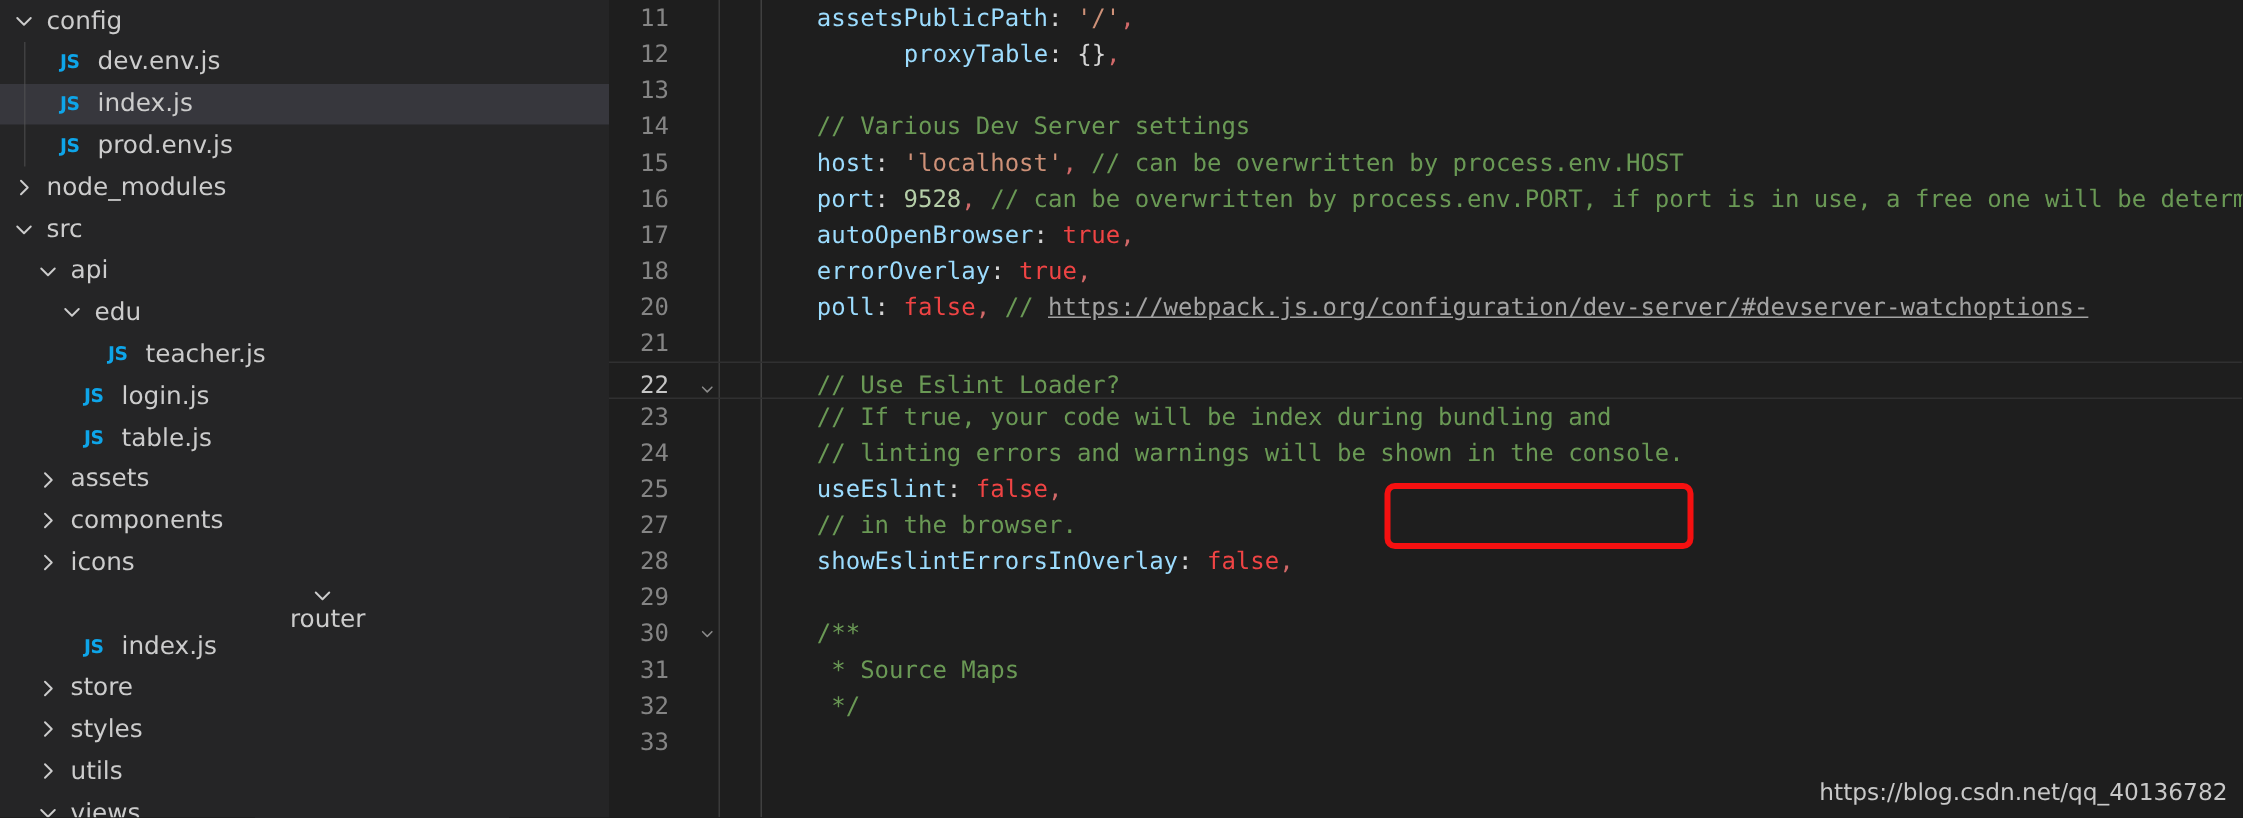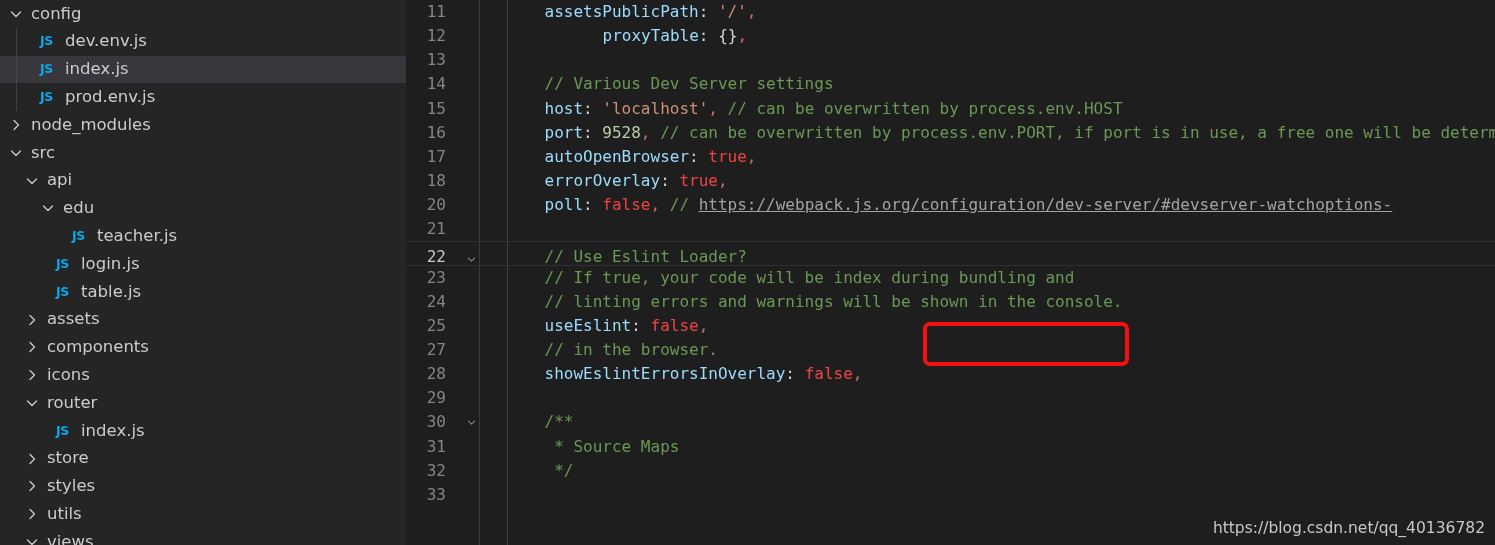--- a/index.html
+++ b/index.html
@@ -274,21 +274,21 @@
           <span class="tree-label">components</span>
         </div>
         <div class="tree-row" style="padding-left: 24px; height: 27.8px;">
           <span class="tw-chevron">
             <svg width="16" height="16" viewBox="0 0 16 16" aria-hidden="true">
               <path d="M6 3.5 L10.5 8 L6 12.5" fill="none" stroke="currentColor" stroke-width="1.3" stroke-linecap="round" stroke-linejoin="round"></path>
             </svg>
           </span>
           <span class="tree-label">icons</span>
         </div>
-        <div class="tree-row" style="padding-left: 24px; height: 27.8px;">
+        <div class="tree-row" style="padding-left: 24px; height: 27.8px; flex-direction: column;">
           <span class="tw-chevron">
             <svg width="16" height="16" viewBox="0 0 16 16" aria-hidden="true">
               <path d="M3.5 6 L8 10.5 L12.5 6" fill="none" stroke="currentColor" stroke-width="1.3" stroke-linecap="round" stroke-linejoin="round"></path>
             </svg>
           </span>
           <span class="tree-label">router</span>
         </div>
         <div class="tree-row" style="padding-left: 40px; height: 27.8px;">
           <span class="tw-spacer"></span>
           <span class="js-icon">JS</span>

